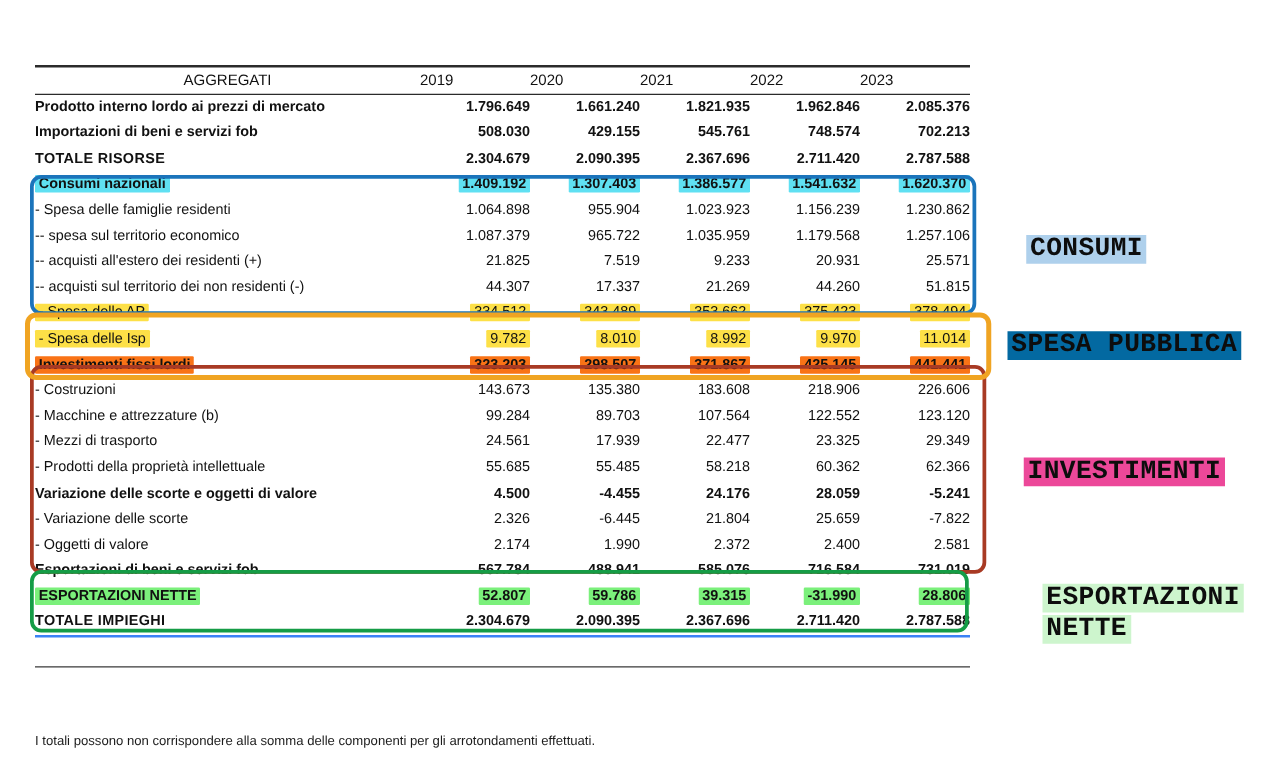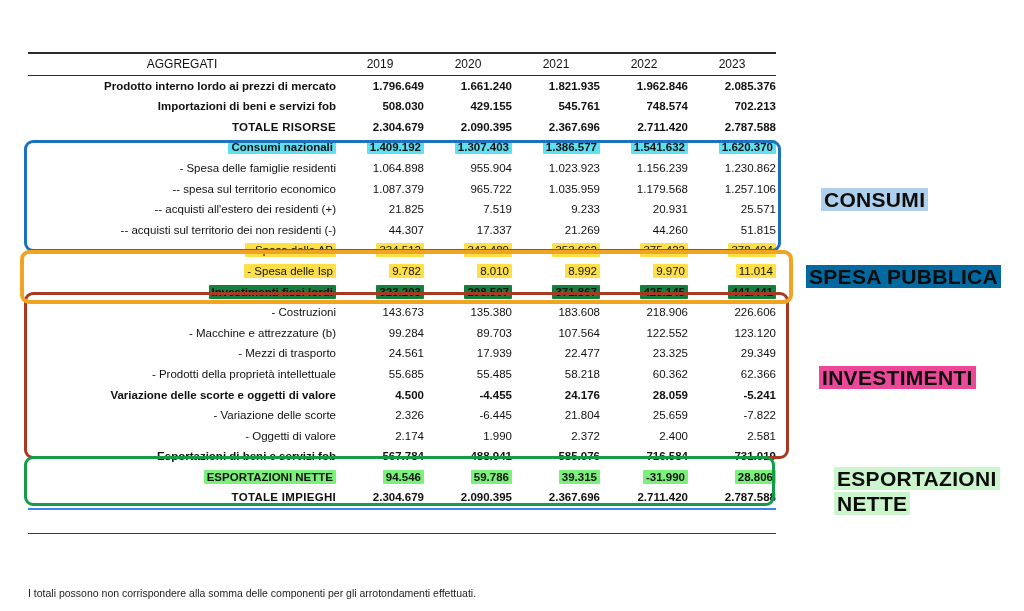--- a/index.html
+++ b/index.html
@@ -36,40 +36,40 @@
     line-height: 20.6px;
     white-space: nowrap;
     vertical-align: middle;
   }
 
   col.c-label { width: 308px; }
   col.c-year  { width: 88px; }
 
   
   tr.rule-top td      { border-top: 2px solid #2b2b2b; }
-  tr.hdr td           { border-bottom: 1.6px solid #2b2b2b; text-align: center;
+  tr.hdr td           { border-bottom: 1.6px solid #2b2b2b; text-align: left;
                         font-weight: 400; font-size: 12px; }
   tr.rule-bottom td   { border-bottom: 2px solid #3b82f6; }
 
-  td.lbl   { text-align: right; padding-left: 2px; }
+  td.lbl   { text-align: left; padding-left: 2px; }
   td.num   { text-align: right; padding-right: 12px; }
 
   .lvl0 { font-weight: bold; }
   .lvl1 { padding-left: 6px; }
   .lvl2 { padding-left: 16px; }
   .total-center { text-align: center; font-weight: bold; letter-spacing: .3px; }
 
   
   .hl {
     padding: 1px 3px;
     border-radius: 1px;
   }
   .hl-cyan   { background: #5fe0f2; }
   .hl-yellow { background: #fde047; }
-  .hl-pink   { background: #15803d; }
+  .hl-pink   { background: #f97316; }
   .hl-green  { background: #7bf07b; }
 
   
   .obox {
     position: absolute;
     box-sizing: border-box;
     border-radius: 9px;
     pointer-events: none;
   }
   #box-consumi {
@@ -103,21 +103,21 @@
   #footnote-text {
     font-size: 10.5px;
     color: #1c1c1c;
     padding-top: 5px;
     margin-top: 48px;
   }
 
   
   .legend-item {
     position: absolute;
-    font-family: Liberation Sans, sans-serif;
+    font-family: Liberation Mono, monospace;
     font-weight: bold;
     font-size: 21px;
     color: #0d0d0d;
     letter-spacing: .3px;
     line-height: 1.18;
   }
   .legend-item .mark { padding: 0 3px; }
   #legend-consumi  { left: 821px; top: 188px; }
   #legend-consumi  .mark { background: #aed0ec; }
   #legend-spesa    { left: 806px; top: 265px; }
@@ -298,21 +298,21 @@
         <tr>
           <td class="lbl lvl0">Esportazioni di beni e servizi fob</td>
           <td class="num lvl0">567.784</td>
           <td class="num lvl0">488.941</td>
           <td class="num lvl0">585.076</td>
           <td class="num lvl0">716.584</td>
           <td class="num lvl0">731.019</td>
         </tr>
         <tr>
           <td class="lbl lvl0"><span class="hl hl-green">ESPORTAZIONI NETTE</span></td>
-          <td class="num lvl0"><span class="hl hl-green">94.546</span></td>
+          <td class="num lvl0"><span class="hl hl-green">52.807</span></td>
           <td class="num lvl0"><span class="hl hl-green">59.786</span></td>
           <td class="num lvl0"><span class="hl hl-green">39.315</span></td>
           <td class="num lvl0"><span class="hl hl-green">-31.990</span></td>
           <td class="num lvl0"><span class="hl hl-green">28.806</span></td>
         </tr>
         <tr class="rule-bottom">
           <td class="lbl lvl0 total-center">TOTALE IMPIEGHI</td>
           <td class="num lvl0">2.304.679</td>
           <td class="num lvl0">2.090.395</td>
           <td class="num lvl0">2.367.696</td>

